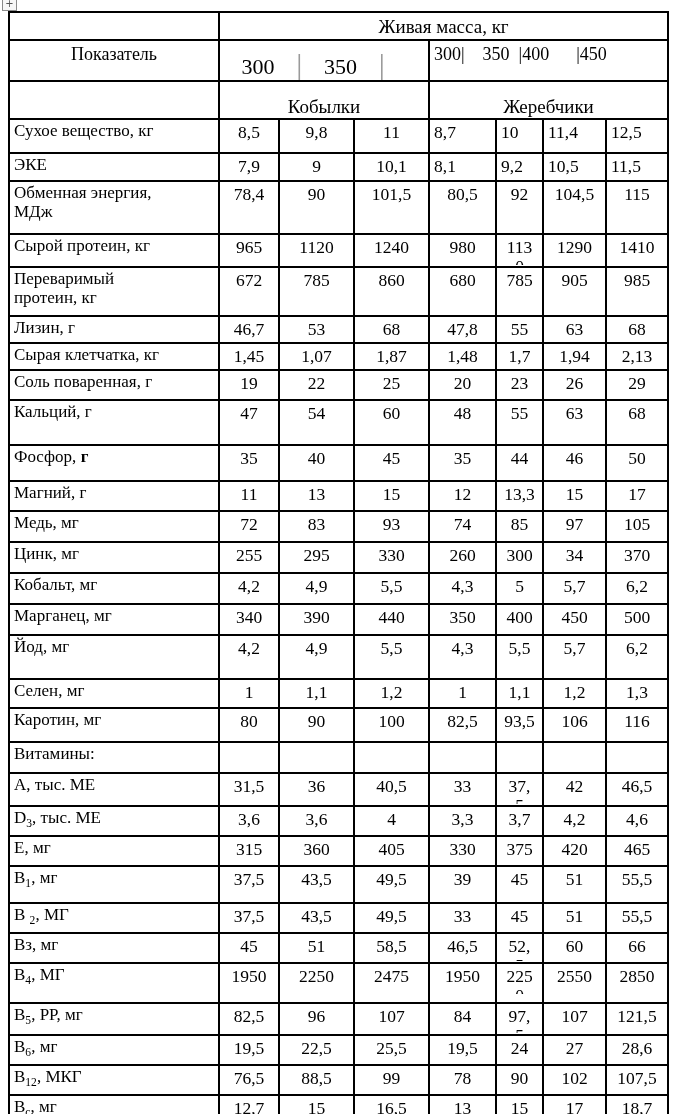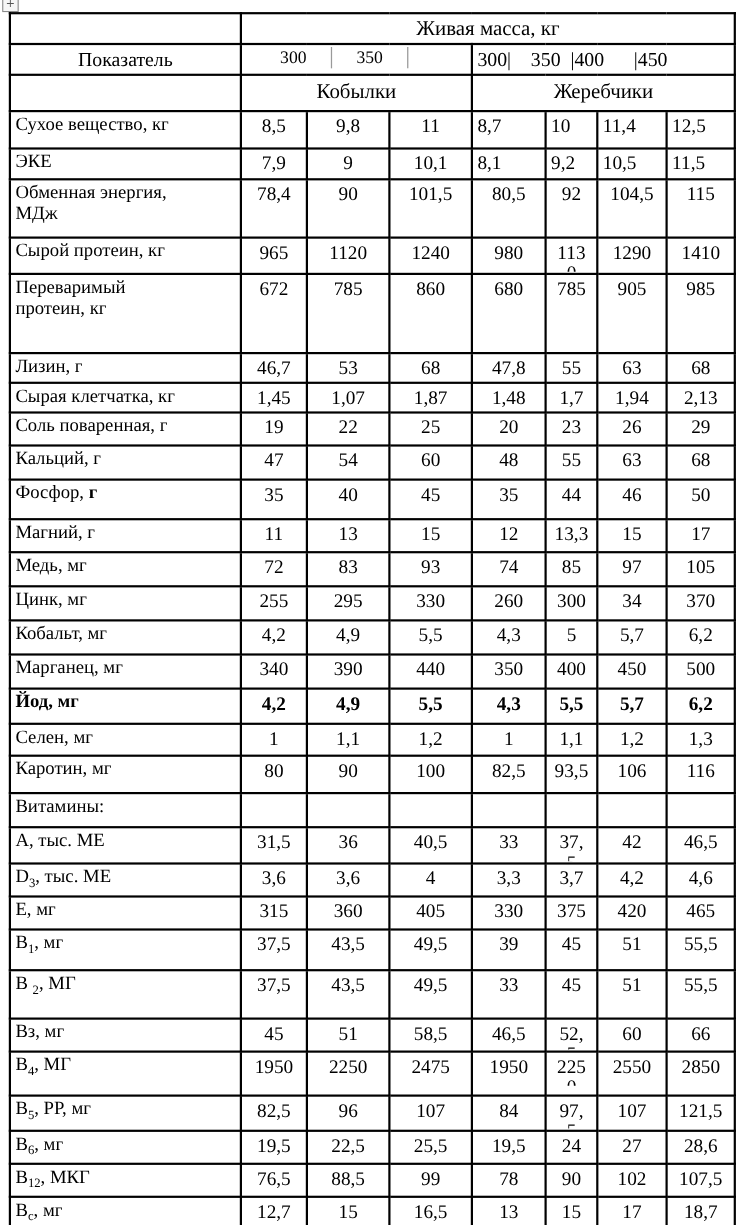--- a/index.html
+++ b/index.html
@@ -23,23 +23,23 @@
     font-size:17px;line-height:1.12;padding:1px 2px 0 4px;
     white-space:pre-line;text-align:left;
   }
   td.val{
     font-size:17.5px;line-height:19px;padding-top:3px;text-align:center;
   }
   td.val.la{text-align:left;padding-left:4px;border-radius:17px;}
   .clip{overflow:hidden;white-space:pre-line;}
   td.h-title{font-size:19px;text-align:center;padding-top:3px;}
   td.h-ind{font-size:18px;text-align:center;padding-top:3px;}
-  td.h-weights-l{font-size:16px;text-align:center;padding-top:3px;margin-top:44px;}
+  td.h-weights-l{font-size:22px;text-align:center;padding-top:13px;margin-top:44px;}
   td.h-weights-r{font-size:18px;text-align:left;padding-top:3px;padding-left:4px;white-space:pre;margin-left:28px;}
-  td.h-group{font-size:19px;text-align:center;padding-top:4px;}
+  td.h-group{font-size:19px;text-align:center;padding-top:14px;}
   .pipe{color:#9a9a9a;font-weight:normal;margin:0 17px;}
   sub{font-size:68%;line-height:0;}
   b{font-weight:bold;}
 </style>
 </head>
 <body>
 
 <div class="table-handle">+</div>
 
 <table class="main">
@@ -108,21 +108,21 @@
         <td class="val">1120</td>
         <td class="val">1240</td>
         <td class="val">980</td>
         <td class="val">
           <div class="clip" style="height: 27px;">113
 0</div>
         </td>
         <td class="val">1290</td>
         <td class="val">1410</td>
       </tr>
-      <tr style="height: 72px;">
+      <tr style="height: 49px;">
         <td class="lbl">Переваримый
 протеин, кг</td>
         <td class="val">672</td>
         <td class="val">785</td>
         <td class="val">860</td>
         <td class="val">680</td>
         <td class="val">785</td>
         <td class="val">905</td>
         <td class="val">985</td>
       </tr>
@@ -149,21 +149,21 @@
       <tr style="height: 30px;">
         <td class="lbl">Соль поваренная, г</td>
         <td class="val">19</td>
         <td class="val">22</td>
         <td class="val">25</td>
         <td class="val">20</td>
         <td class="val">23</td>
         <td class="val">26</td>
         <td class="val">29</td>
       </tr>
-      <tr style="height: 31px;">
+      <tr style="height: 45px;">
         <td class="lbl">Кальций, г</td>
         <td class="val">47</td>
         <td class="val">54</td>
         <td class="val">60</td>
         <td class="val">48</td>
         <td class="val">55</td>
         <td class="val">63</td>
         <td class="val">68</td>
       </tr>
       <tr style="height: 36px;">
@@ -219,21 +219,21 @@
       <tr style="height: 31px;">
         <td class="lbl">Марганец, мг</td>
         <td class="val">340</td>
         <td class="val">390</td>
         <td class="val">440</td>
         <td class="val">350</td>
         <td class="val">400</td>
         <td class="val">450</td>
         <td class="val">500</td>
       </tr>
-      <tr style="height: 32px; font-weight: bold;">
+      <tr style="height: 44px;">
         <td class="lbl">Йод, мг</td>
         <td class="val">4,2</td>
         <td class="val">4,9</td>
         <td class="val">5,5</td>
         <td class="val">4,3</td>
         <td class="val">5,5</td>
         <td class="val">5,7</td>
         <td class="val">6,2</td>
       </tr>
       <tr style="height: 29px;">
@@ -302,21 +302,21 @@
       <tr style="height: 37px;">
         <td class="lbl">В<sub>1</sub>, мг</td>
         <td class="val">37,5</td>
         <td class="val">43,5</td>
         <td class="val">49,5</td>
         <td class="val">39</td>
         <td class="val">45</td>
         <td class="val">51</td>
         <td class="val">55,5</td>
       </tr>
-      <tr style="height: 44px;">
+      <tr style="height: 30px;">
         <td class="lbl">В <sub>2</sub>, МГ</td>
         <td class="val">37,5</td>
         <td class="val">43,5</td>
         <td class="val">49,5</td>
         <td class="val">33</td>
         <td class="val">45</td>
         <td class="val">51</td>
         <td class="val">55,5</td>
       </tr>
       <tr style="height: 30px;">

